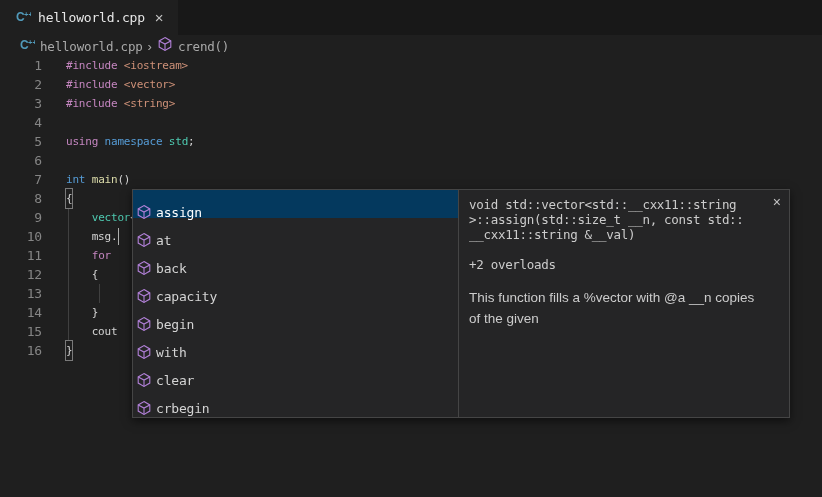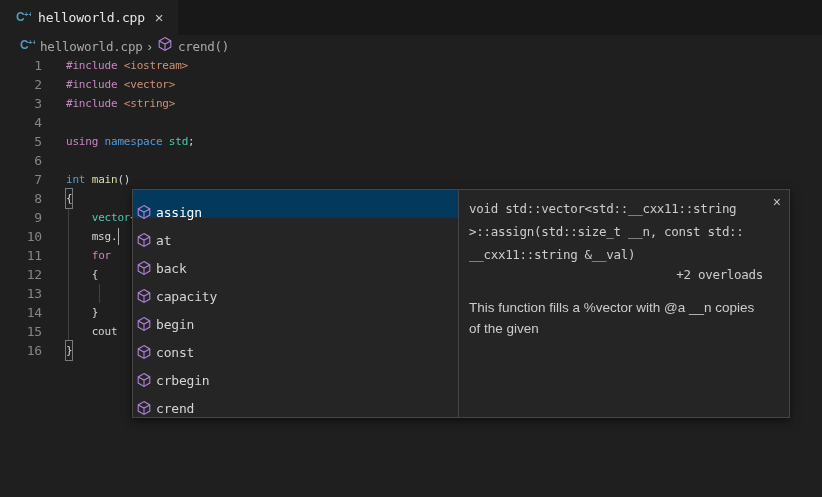--- a/index.html
+++ b/index.html
@@ -41,23 +41,23 @@
   .suggest{position:absolute;left:132px;top:189px;width:658px;height:229px;display:flex;
            background:var(--bg-popup);border:1px solid var(--border-popup);box-shadow:0 3px 9px rgba(0,0,0,.55);z-index:5;}
   .slist{width:325px;flex:0 0 325px;overflow:hidden;}
   .srow{height:28px;display:flex;align-items:center;gap:4px;padding:16px 4px 0 3px;cursor:pointer;}
   .srow .slabel{font-size:13px;color:var(--tk-w);letter-spacing:-0.2px;}
   .srow.selected{background:var(--selection-bg);}
   .srow.selected .slabel{color:#ffffff;}
 
   
   .sdocs{flex:1;border-left:1px solid var(--border-popup);position:relative;padding:7px 26px 6px 10px;overflow:hidden;}
-  .sig{font-family:"DejaVu Sans Mono",monospace;font-size:12.5px;line-height:23px;color:var(--doc-fg);
+  .sig{font-family:"DejaVu Sans Mono",monospace;font-size:12.5px;line-height:15px;color:var(--doc-fg);
        white-space:pre-wrap;word-break:break-all;letter-spacing:-0.3px;}
-  .overloads{font-family:"DejaVu Sans Mono",monospace;font-size:12.5px;color:var(--doc-fg);margin-top:1px;letter-spacing:-0.3px;text-align:right;}
+  .overloads{font-family:"DejaVu Sans Mono",monospace;font-size:12.5px;color:var(--doc-fg);margin-top:15px;letter-spacing:-0.3px;}
   .docbody{margin-top:15px;font-family:"Liberation Sans",sans-serif;font-size:13.5px;line-height:21px;color:var(--doc-fg);}
   .docbody p{margin:0 0 10px 0;}
   .doc-close{position:absolute;top:5px;right:8px;color:#c5c5c5;font-size:14px;font-family:"Liberation Sans",sans-serif;cursor:pointer;line-height:1;}
 </style>
 </head>
 <body>
 
 <div class="tabstrip">
   <div class="tab">
     <span class="tabicon"><svg width="16" height="16" viewBox="0 0 16 16">
@@ -141,21 +141,28 @@
     <path d="M8 1.6 L13.8 4.9 L13.8 11.1 L8 14.4 L2.2 11.1 L2.2 4.9 Z" fill="none" stroke="#b180d7" stroke-width="1.1"></path>
     <path d="M2.2 4.9 L8 8.1 L13.8 4.9 M8 8.1 L8 14.4" fill="none" stroke="#b180d7" stroke-width="1.1"></path>
   </svg>
         <span class="slabel">begin</span>
       </div>
       <div class="srow">
         <svg width="16" height="16" viewBox="0 0 16 16">
     <path d="M8 1.6 L13.8 4.9 L13.8 11.1 L8 14.4 L2.2 11.1 L2.2 4.9 Z" fill="none" stroke="#b180d7" stroke-width="1.1"></path>
     <path d="M2.2 4.9 L8 8.1 L13.8 4.9 M8 8.1 L8 14.4" fill="none" stroke="#b180d7" stroke-width="1.1"></path>
   </svg>
-        <span class="slabel">const</span>
+        <span class="slabel">with</span>
+      </div>
+      <div class="srow">
+        <svg width="16" height="16" viewBox="0 0 16 16">
+    <path d="M8 1.6 L13.8 4.9 L13.8 11.1 L8 14.4 L2.2 11.1 L2.2 4.9 Z" fill="none" stroke="#b180d7" stroke-width="1.1"></path>
+    <path d="M2.2 4.9 L8 8.1 L13.8 4.9 M8 8.1 L8 14.4" fill="none" stroke="#b180d7" stroke-width="1.1"></path>
+  </svg>
+        <span class="slabel">clear</span>
       </div>
       <div class="srow">
         <svg width="16" height="16" viewBox="0 0 16 16">
     <path d="M8 1.6 L13.8 4.9 L13.8 11.1 L8 14.4 L2.2 11.1 L2.2 4.9 Z" fill="none" stroke="#b180d7" stroke-width="1.1"></path>
     <path d="M2.2 4.9 L8 8.1 L13.8 4.9 M8 8.1 L8 14.4" fill="none" stroke="#b180d7" stroke-width="1.1"></path>
   </svg>
         <span class="slabel">crbegin</span>
       </div>
       <div class="srow">
         <svg width="16" height="16" viewBox="0 0 16 16">

